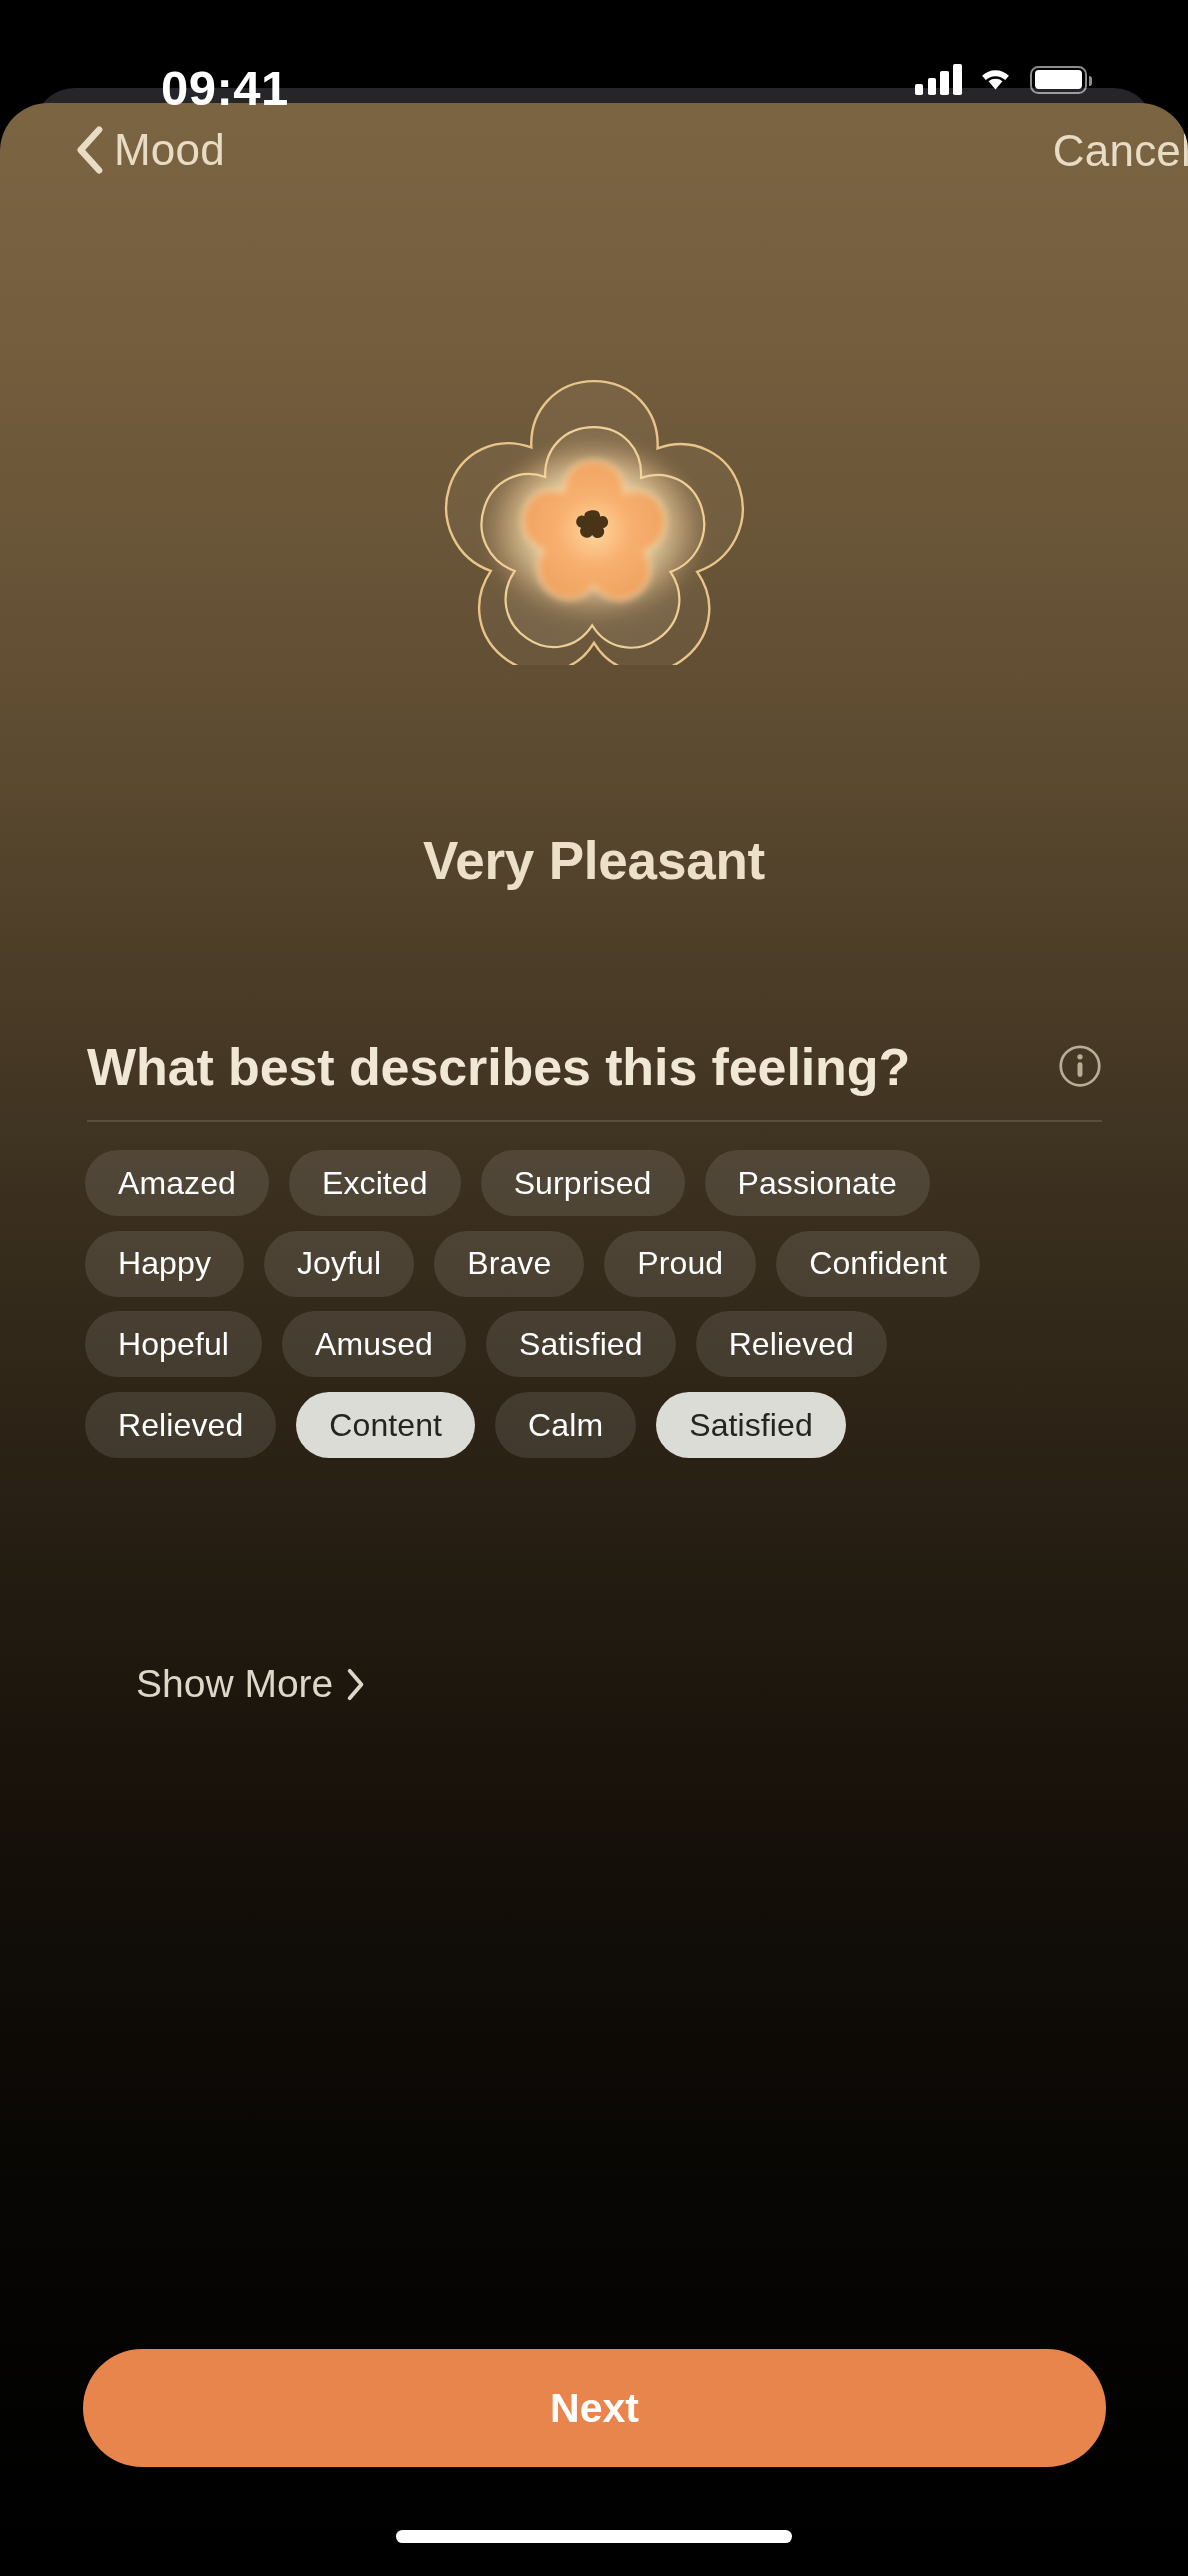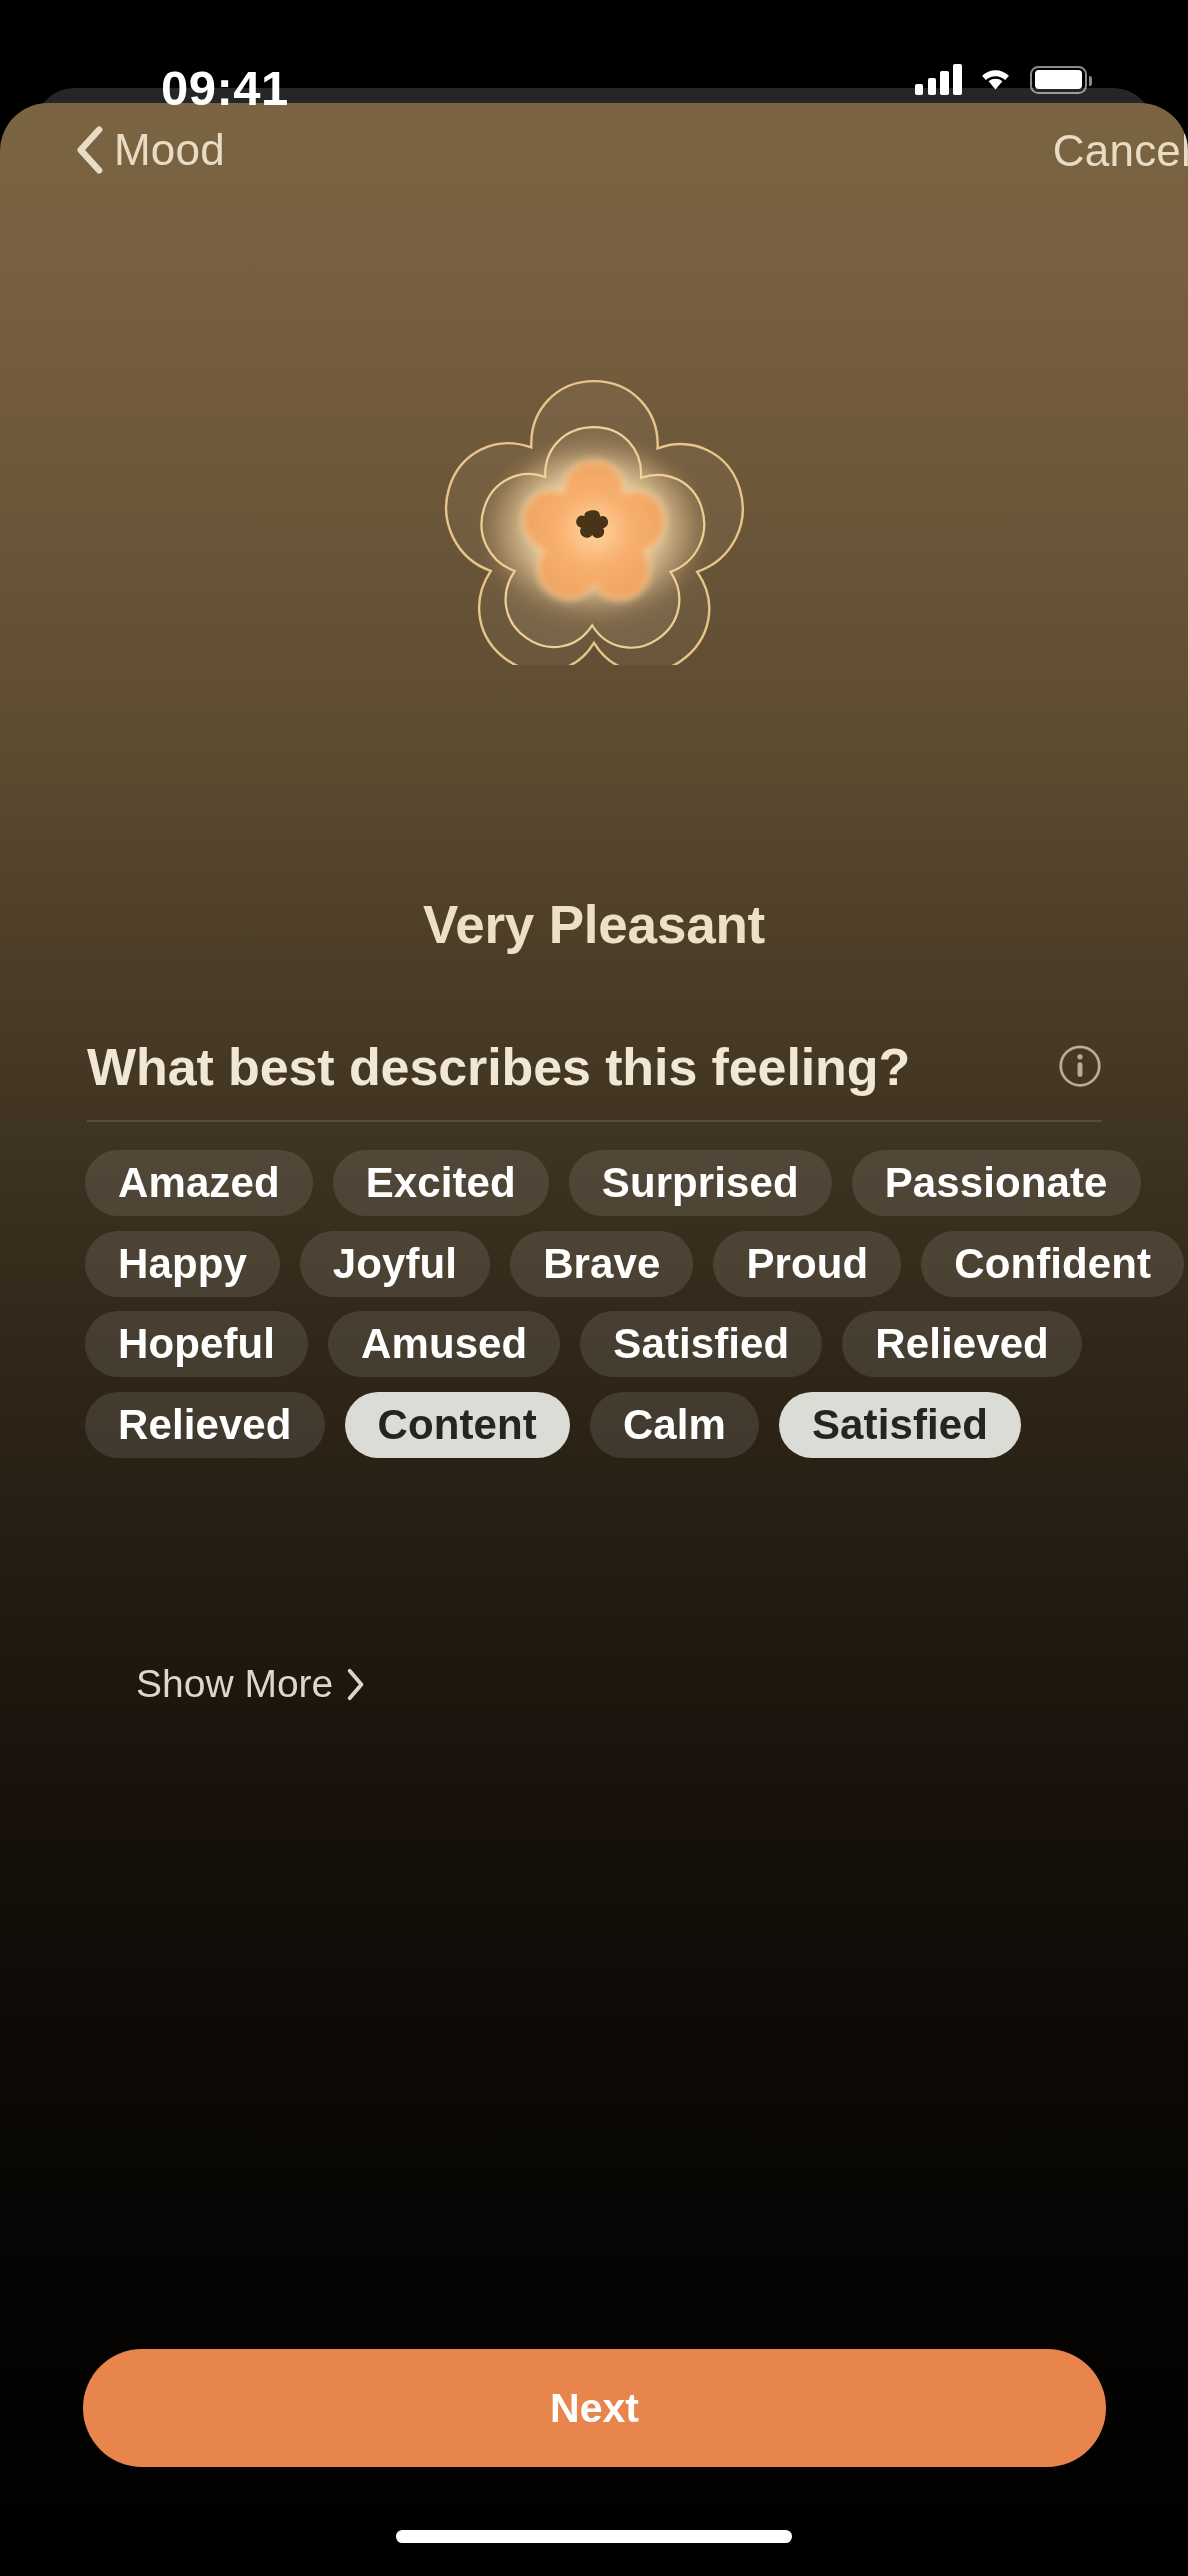--- a/index.html
+++ b/index.html
@@ -109,21 +109,21 @@
   #mood-icon-wrap {
     position:absolute; left:0; top:267px;
     width:1188px; height:295px;
     display:flex; align-items:center; justify-content:center;
     z-index:15;
   }
   #mood-icon { width:304px; height:295px; display:block; }
 
   
   #mood-title {
-    position:absolute; left:0; top:791px;
+    position:absolute; left:0; top:727px;
     width:1188px; text-align:center;
     font-size:53px; font-weight:700; color:#ece0c8;
     letter-spacing:-0.2px;
     z-index:15;
   }
 
   
   #question-row {
     position:absolute; left:87px; top:932px;
     width:1015px; height:64px;
@@ -149,27 +149,26 @@
     z-index:15;
   }
   .chip-row {
     display:flex; gap:20px; margin-bottom:14.7px;
   }
   .chip {
     height:66px;
     padding:0 33px;
     border-radius:33px;
     display:flex; align-items:center; justify-content:center;
-    font-size:42px;
+    font-size:32px;
     color:#ffffff;
     background:rgba(255,255,255,0.105);
     white-space:nowrap;
     cursor:pointer;
     letter-spacing:0.1px;
-    font-weight:bold;
   }
   .chip.selected {
     background:#dcdcd7;
     color:#25251f;
   }
 
   
   #show-more {
     position:absolute; left:104px; top:1559px;
     display:flex; align-items:center; gap:13px;

